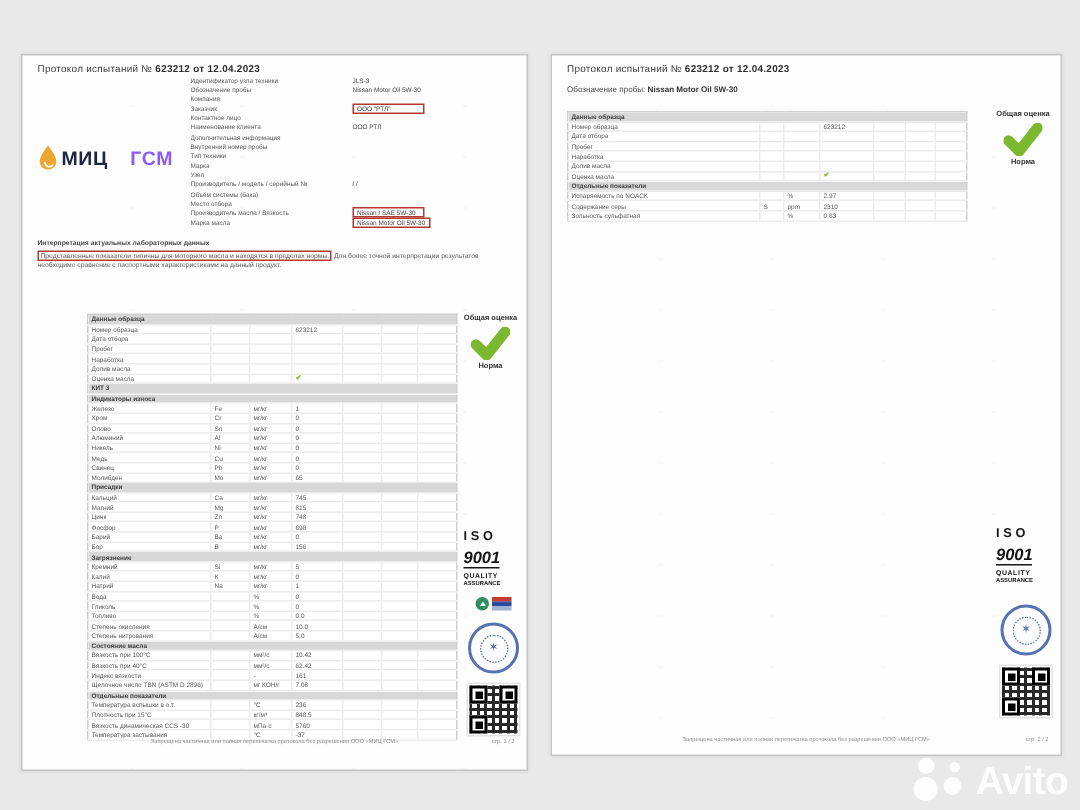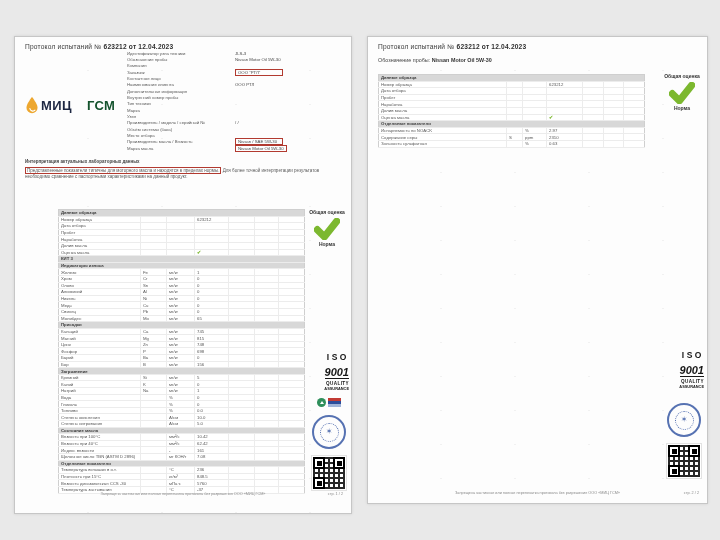--- a/index.html
+++ b/index.html
@@ -11,21 +11,21 @@
       background-size:74px 34px;}
   .page1{left:14px;top:36px;width:336px;height:476px;}
   .page2{left:367px;top:36px;width:339px;height:466px;}
 
   .doc-title{position:absolute;left:10px;top:6px;font-size:6.6px;color:#3a3a3a;letter-spacing:.2px;white-space:nowrap;}
   .doc-title b{font-weight:bold;color:#2e2e2e;}
 
   .logo{position:absolute;left:10px;top:27px;display:flex;align-items:center;margin-top:33px;}
   .logo svg{width:14px;height:17px;margin-right:2px;}
   .logo-dark{font-size:13px;font-weight:bold;color:#1d2742;letter-spacing:.4px;}
-  .logo-gold{font-size:13px;font-weight:bold;color:#14532d;margin-left:3px;letter-spacing:.4px;padding-left:12px;}
+  .logo-gold{font-size:13px;font-weight:bold;color:#8b5cf6;margin-left:3px;letter-spacing:.4px;padding-left:12px;}
 
   .contacts{position:absolute;left:10px;top:52px;font-size:4.2px;line-height:6.6px;color:#7b7b7b;}
 
   .fields{position:absolute;left:112px;top:13px;width:218px;}
   .field-row{display:flex;align-items:center;height:6.35px;}
   .f-label{width:108px;flex:none;font-size:4.3px;color:#5a5a5a;white-space:nowrap;overflow:hidden;}
   .f-val{font-size:4.3px;color:#474747;white-space:nowrap;}
   .f-val.boxed{border:1px solid #b23a30;padding:0 2px;min-width:42px;min-height:4.6px;}
 
   .interp{position:absolute;left:10px;top:122px;width:318px;font-size:4.5px;line-height:6.4px;color:#5a5a5a;}
@@ -41,21 +41,21 @@
   .table1{position:absolute;left:43px;top:172px;width:246px;}
   .table2{position:absolute;left:10px;top:37px;width:266px;}
 
   .overall{position:absolute;width:44px;text-align:center;}
   .overall-1{left:290px;top:172px;}
   .overall-2{left:292px;top:36px;}
   .overall-title{font-size:5px;font-weight:bold;color:#333;white-space:nowrap;}
   .check-big{width:26px;height:22px;margin:3px auto 1px auto;display:block;}
   .overall-verdict{font-size:5px;font-weight:bold;color:#333;}
 
-  .badges{position:absolute;width:40px;text-align:right;}
+  .badges{position:absolute;width:40px;text-align:left;}
   .badges-1{left:294px;top:316px;}
   .badges-2{left:296px;top:314px;}
   .iso-top{font-size:8.5px;font-weight:bold;letter-spacing:2.5px;color:#161616;line-height:9px;}
   .iso-num{font-size:11px;font-weight:bold;color:#161616;line-height:10px;border-bottom:1.5px solid #161616;display:inline-block;padding-bottom:.5px;font-style:italic;}
   .iso-q{font-size:4.6px;font-weight:bold;color:#161616;letter-spacing:.4px;margin-top:1px;}
   .iso-a{font-size:3.9px;font-weight:bold;color:#161616;}
   .certlogo{margin:5px auto 0 auto;width:30px;height:13px;display:flex;justify-content:center;align-items:center;gap:2px;}
   .cert-circle{width:9px;height:9px;border-radius:50%;background:#2f8f5b;position:relative;}
   .cert-circle::after{content:"";position:absolute;left:2.5px;top:3px;border-left:2px solid transparent;border-right:2px solid transparent;border-bottom:3.5px solid #fff;}
   .cert-flag{width:13px;height:9px;display:flex;flex-direction:column;}
@@ -737,14 +737,23 @@
         <b class="f1"></b>
           <b class="f2"></b>
           <b class="f3"></b>
       </div>
     </div>
 
     <div class="footer-note fn-2">Запрещена частичная или полная перепечатка протокола без разрешения ООО «МИЦ ГСМ»</div>
     <div class="page-num pn-2">стр. 2 / 2</div>
   </div>
 
+  <div class="avito">
+    <span class="avito-logo">
+      <i class="c1"></i>
+        <i class="c2"></i>
+        <i class="c3"></i>
+        <i class="c4"></i>
+    </span>
+    <span class="avito-text">Avito</span>
+  </div>
 
 </div>
 
 </body></html>

